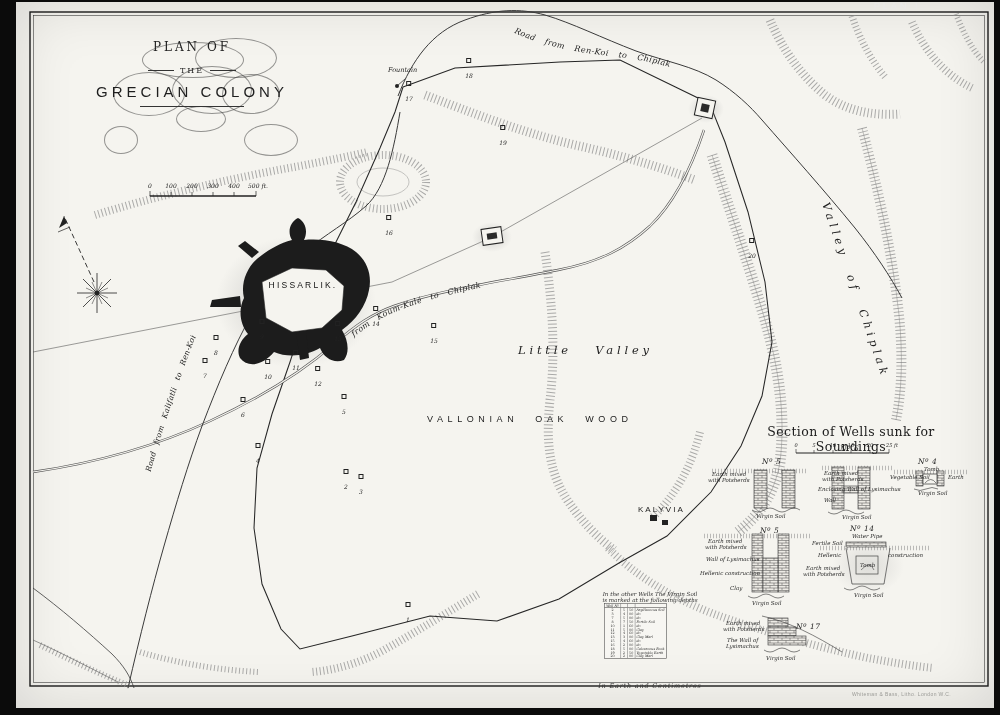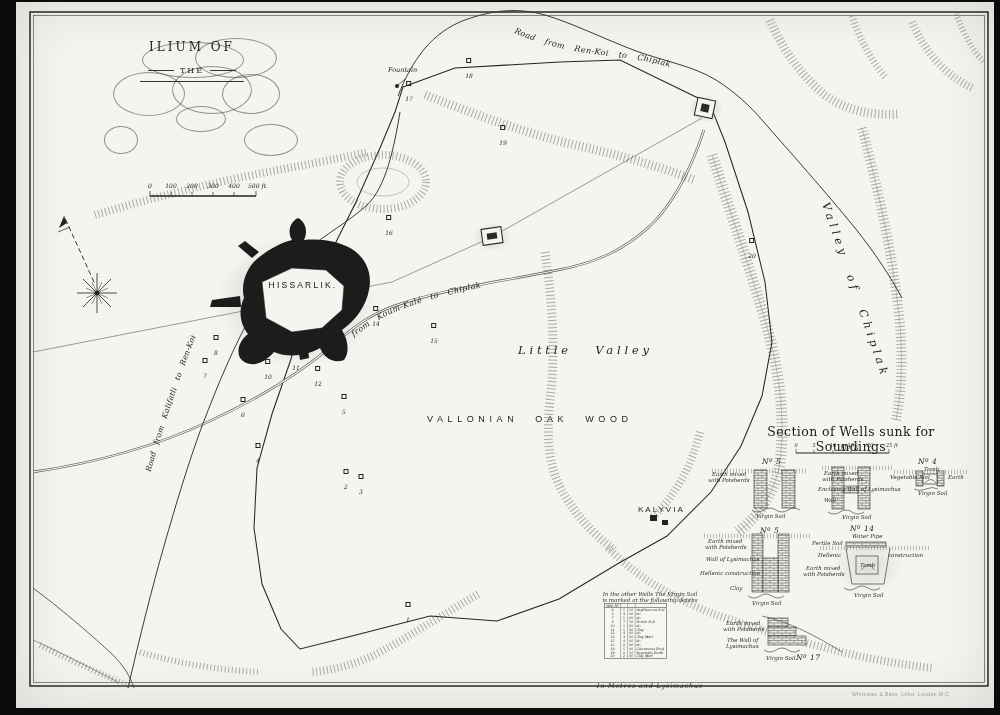--- a/index.html
+++ b/index.html
@@ -278,26 +278,27 @@
 <div class="doodle" style="left:142px;top:42px;width:100px;height:34px"></div>
 <div class="doodle" style="left:195px;top:38px;width:80px;height:38px"></div>
 <div class="doodle" style="left:113px;top:72px;width:70px;height:42px"></div>
 <div class="doodle" style="left:172px;top:66px;width:78px;height:46px"></div>
 <div class="doodle" style="left:222px;top:74px;width:56px;height:38px"></div>
 <div class="doodle" style="left:176px;top:106px;width:48px;height:24px"></div>
 <div class="doodle" style="left:244px;top:124px;width:52px;height:30px"></div>
 <div class="doodle" style="left:104px;top:126px;width:32px;height:26px"></div>
 
 <div class="titleblock">
-  <div class="t1">ILIUM OF</div>
+  <div class="t1">PLAN OF</div>
   <div class="t3row">
     <span class="dash"></span>
     <span class="t3">THE</span>
     <span class="dash"></span>
   </div>
+  <div class="t4">GRECIAN COLONY</div>
   <div class="tunder"></div>
 </div>
 
 <div class="fountain">Fountain</div>
 <div class="abs" style="left:0;top:0;width:0;height:0">
     <span class="well" style="left: 408px; top: 614px;"><i></i><em>1</em></span>
     <span class="well" style="left: 346px; top: 481px;"><i></i><em>2</em></span>
     <span class="well" style="left: 361px; top: 486px;"><i></i><em>3</em></span>
     <span class="well" style="left: 258px; top: 455px;"><i></i><em>4</em></span>
     <span class="well" style="left: 344px; top: 406px;"><i></i><em>5</em></span>
@@ -349,21 +350,21 @@
 <span class="wno" style="left:850px;top:524px">Nº 14</span>
 <span class="wl" style="left:852px;top:533px">Water Pipe</span>
 <span class="wl" style="left:812px;top:540px">Fertile Soil</span>
 <span class="wl" style="left:818px;top:552px">Hellenic</span>
 <span class="wl" style="left:888px;top:552px">construction</span>
 <span class="wl" style="left:806px;top:565px">Earth mixed</span>
 <span class="wl" style="left:803px;top:571px">with Potsherds</span>
 <span class="wl" style="left:860px;top:562px">Tomb</span>
 <span class="wl" style="left:854px;top:592px">Virgin Soil</span>
 
-<span class="wno" style="left:796px;top:653px">Nº 17</span>
+<span class="wno" style="left:796px;top:622px">Nº 17</span>
 <span class="wl" style="left:726px;top:620px">Earth mixed</span>
 <span class="wl" style="left:723px;top:626px">with Potsherds</span>
 <span class="wl" style="left:727px;top:637px">The Wall of</span>
 <span class="wl" style="left:726px;top:643px">Lysimachus</span>
 <span class="wl" style="left:766px;top:655px">Virgin Soil</span>
 
 <div class="dintro">
   <div>In the other Wells The Virgin Soil</div>
   <div>is marked at the following depths</div>
 </div>
@@ -448,15 +449,15 @@
         <span class="soil">Vegetable Earth</span>
       </div>
       <div class="trow">
         <span>20</span>
         <span>2</span>
         <span>00</span>
         <span class="soil">Clay Marl</span>
       </div>
     </div>
 </div>
-<div class="dfoot">In Metres and Lysimachus</div>
+<div class="dfoot">In Earth and Centimetres</div>
 
 <div class="credit">Whiteman &amp; Bass, Litho. London W.C.</div>
 
 </body></html>

